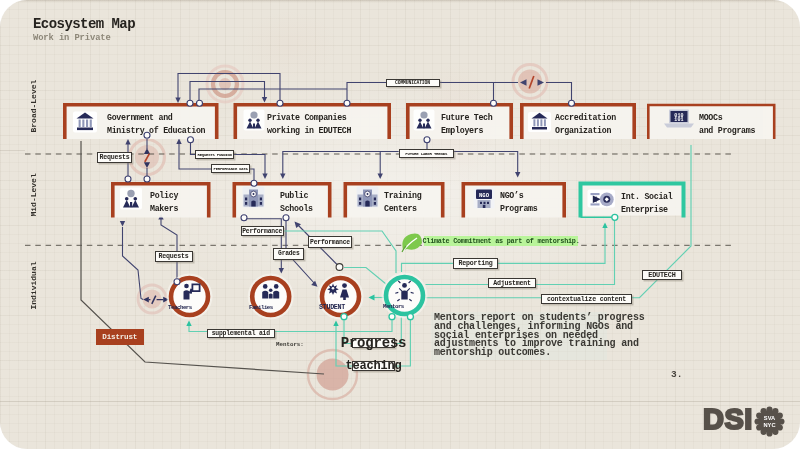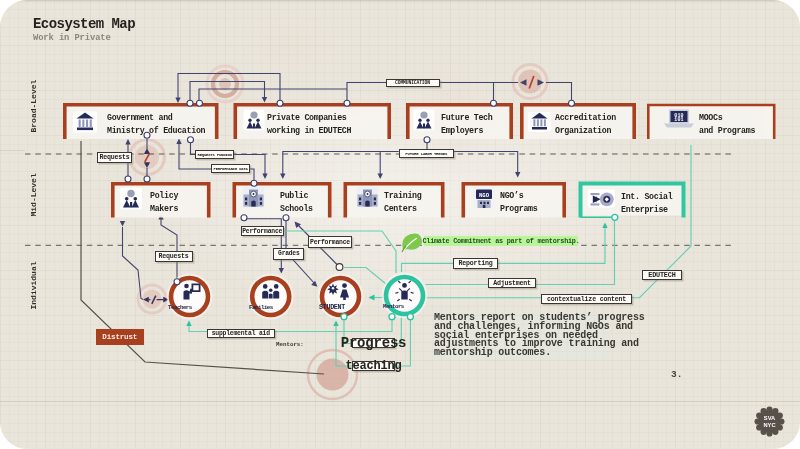--- a/index.html
+++ b/index.html
@@ -419,20 +419,21 @@
 <div class="abs" id="mentorsnote">Mentors:</div>
 
 <div class="abs" id="para">Mentors report on students’ progress
 and challenges, informing NGOs and
 social enterprises on needed
 adjustments to improve training and
 mentorship outcomes.</div>
 
 <div class="abs" id="three">3.</div>
 
+<div class="abs" id="dsi">DSI</div>
 <svg class="abs" style="left:752px;top:405px;" width="38" height="34" viewBox="0 0 38 34">
  <g fill="#57514a">
   <circle cx="17.5" cy="16.5" r="11.5"></circle>
   <g>
    <circle cx="17.5" cy="4.6" r="3.1"></circle>
           <circle cx="23.4" cy="6.2" r="3.1"></circle>
           <circle cx="27.8" cy="10.5" r="3.1"></circle>
    <circle cx="29.4" cy="16.5" r="3.1"></circle>
           <circle cx="27.8" cy="22.5" r="3.1"></circle>
           <circle cx="23.4" cy="26.8" r="3.1"></circle>

